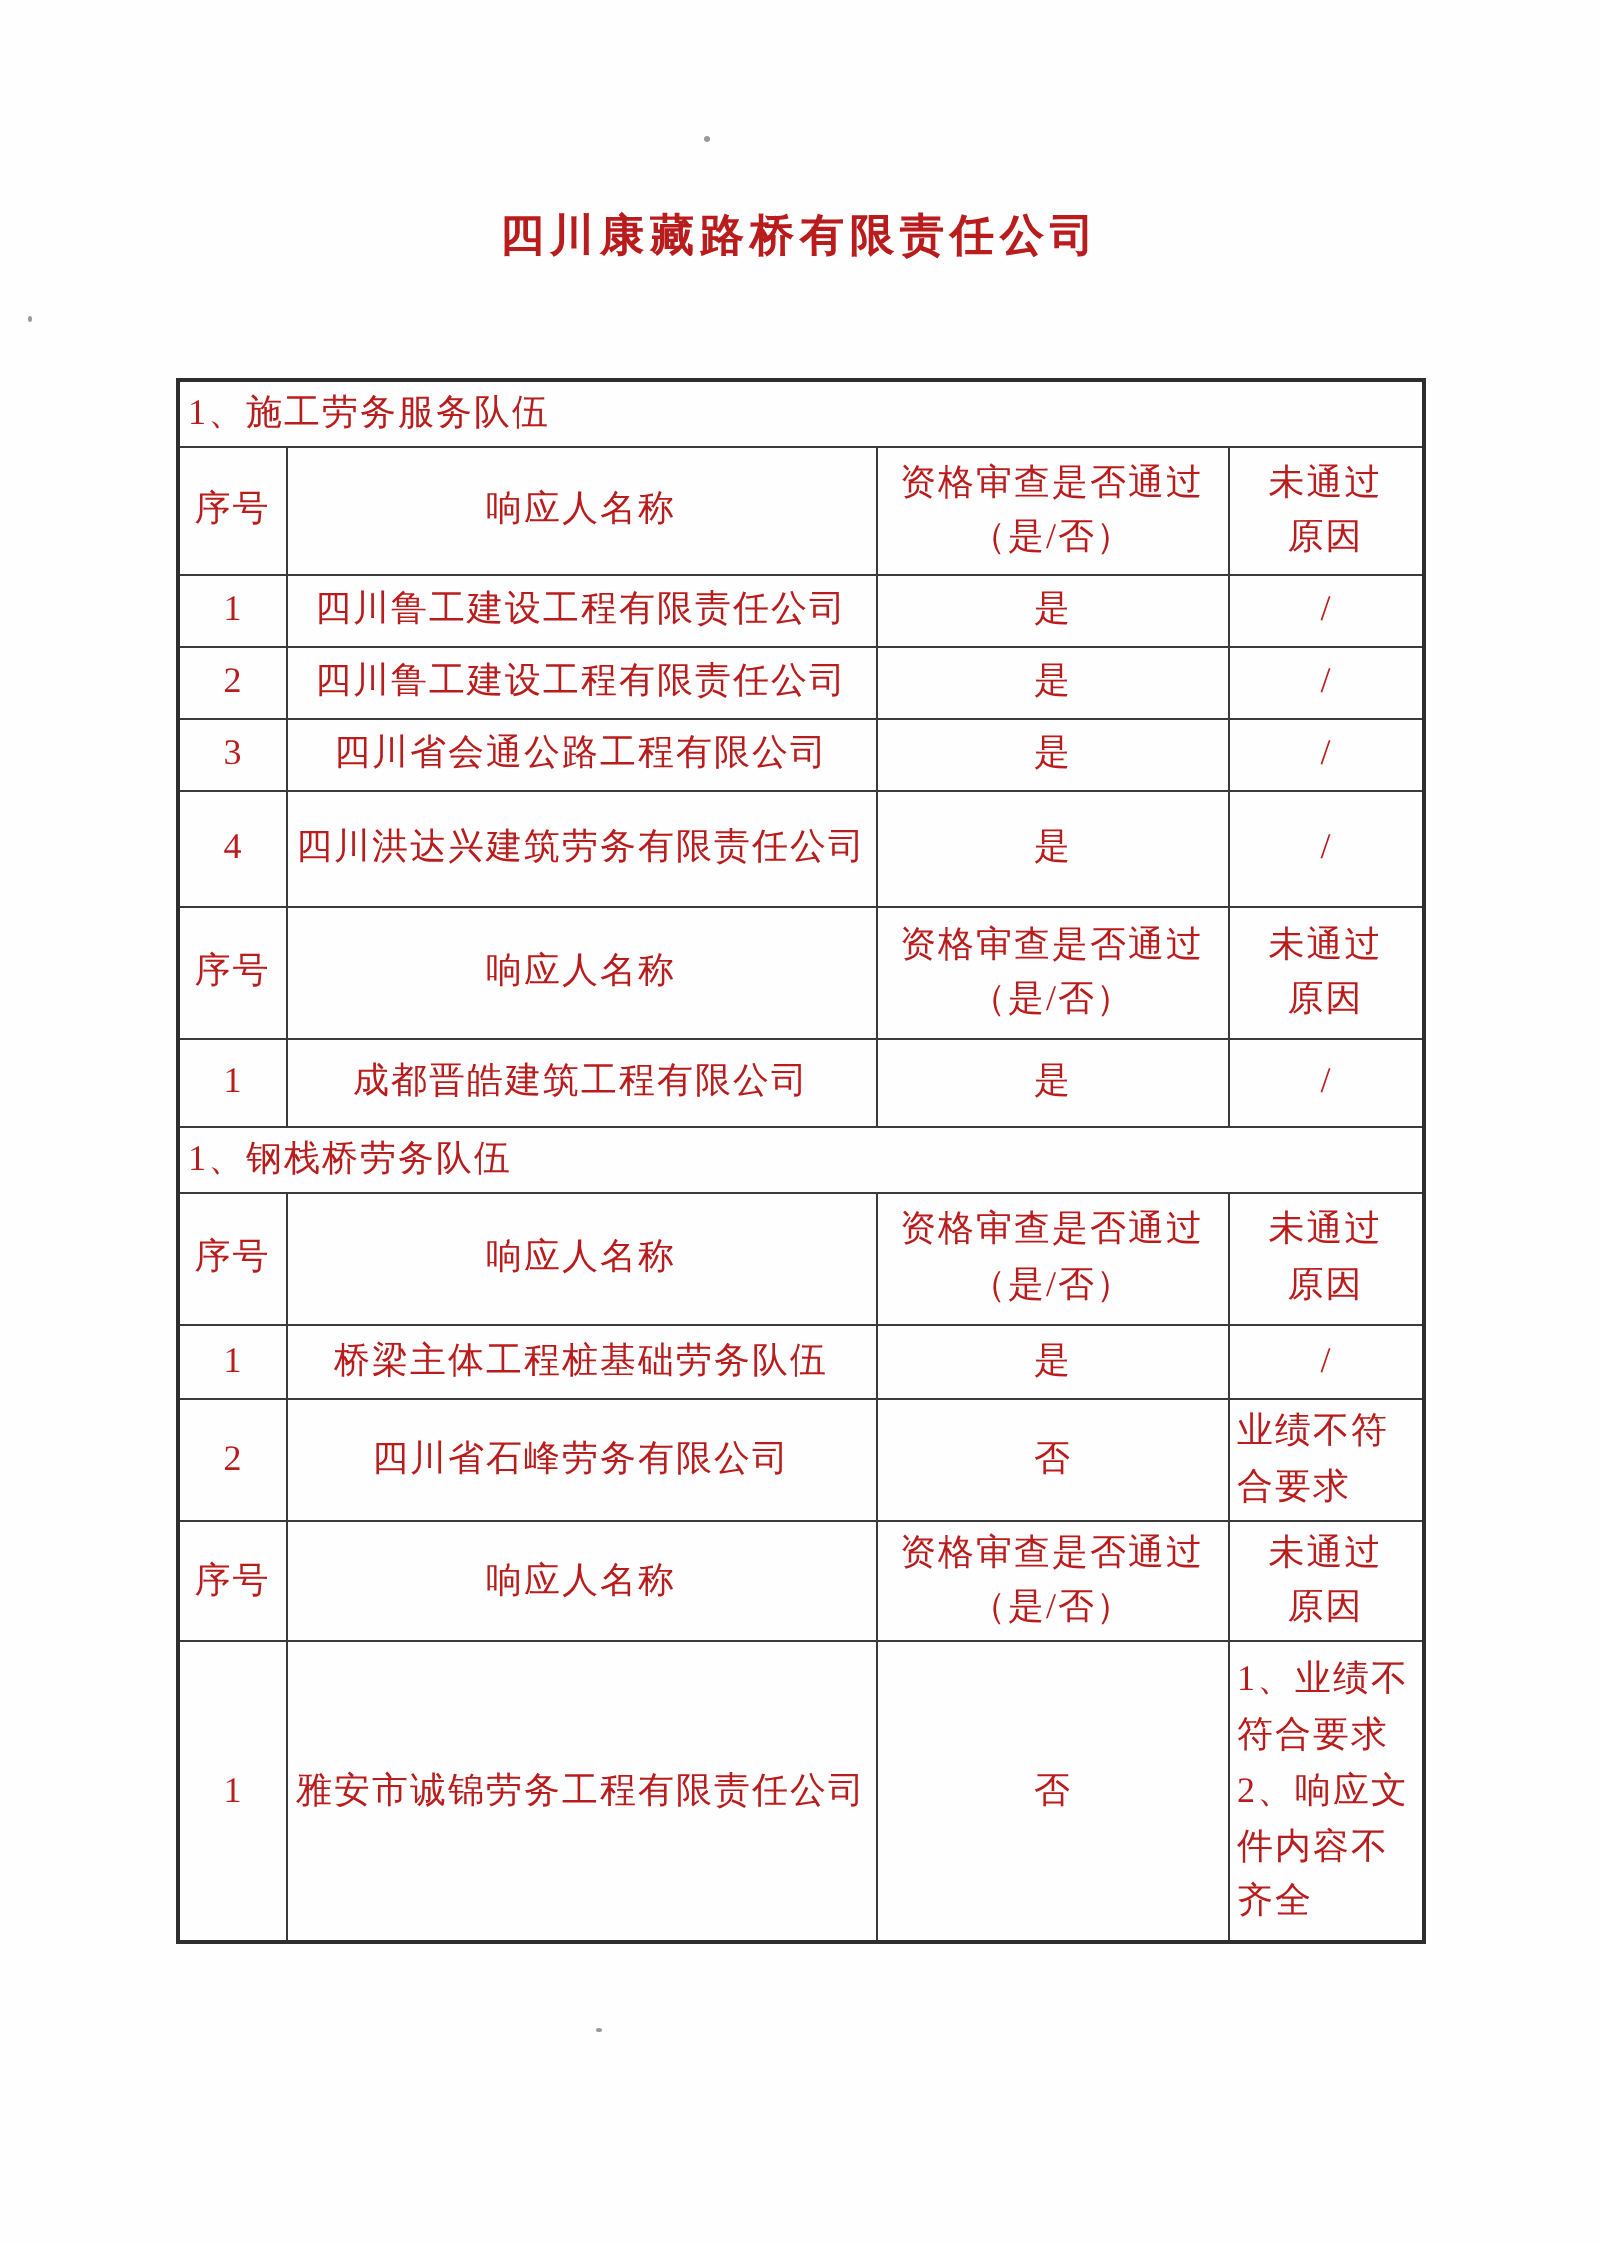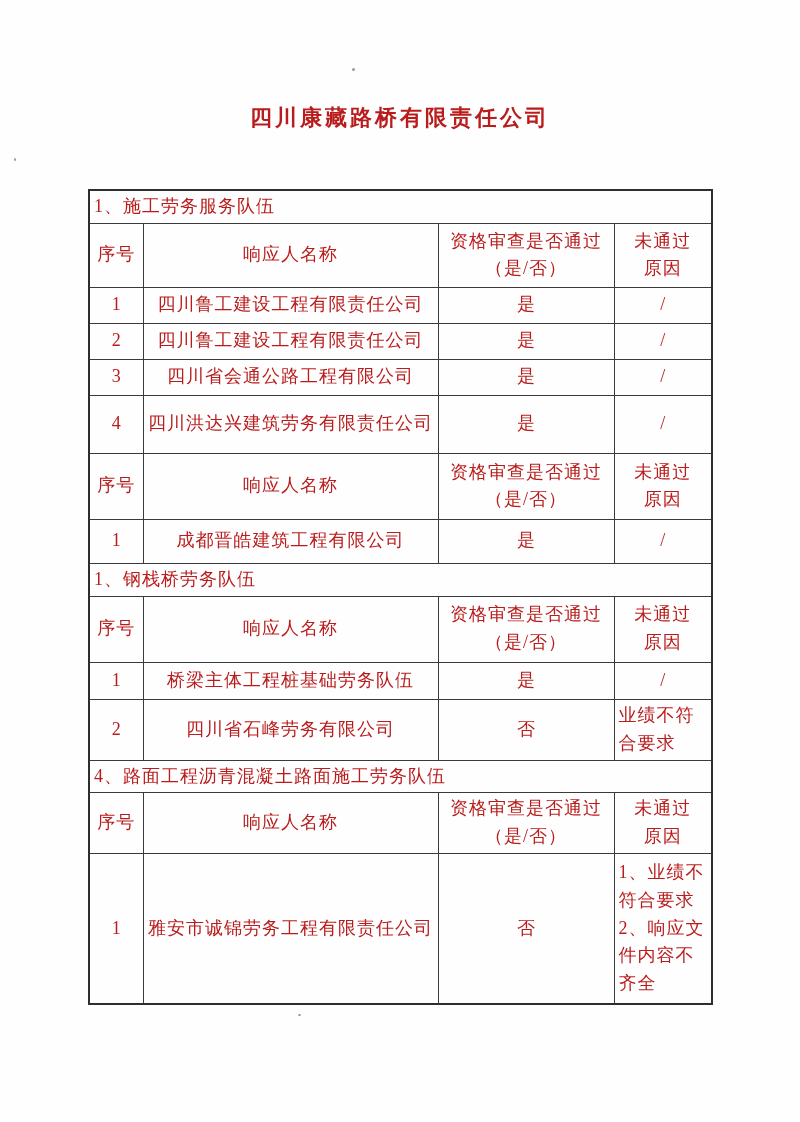--- a/index.html
+++ b/index.html
@@ -188,23 +188,20 @@
       <td class="center">是</td>
       <td class="center">/</td>
     </tr>
     <tr class="h58">
       <td class="center">2</td>
       <td class="name">四川省石峰劳务有限公司</td>
       <td class="center">否</td>
       <td class="reason-text">业绩不符合要求</td>
     </tr>
 
-    <tr class="h32">
-      <td class="section-title" colspan="4">4、路面工程沥青混凝土路面施工劳务队伍</td>
-    </tr>
     <tr class="h60">
       <td class="head">序号</td>
       <td class="head">响应人名称</td>
       <td class="head">资格审查是否通过
 （是/否）</td>
       <td class="head">未通过
 原因</td>
     </tr>
     <tr class="h150">
       <td class="center">1</td>

